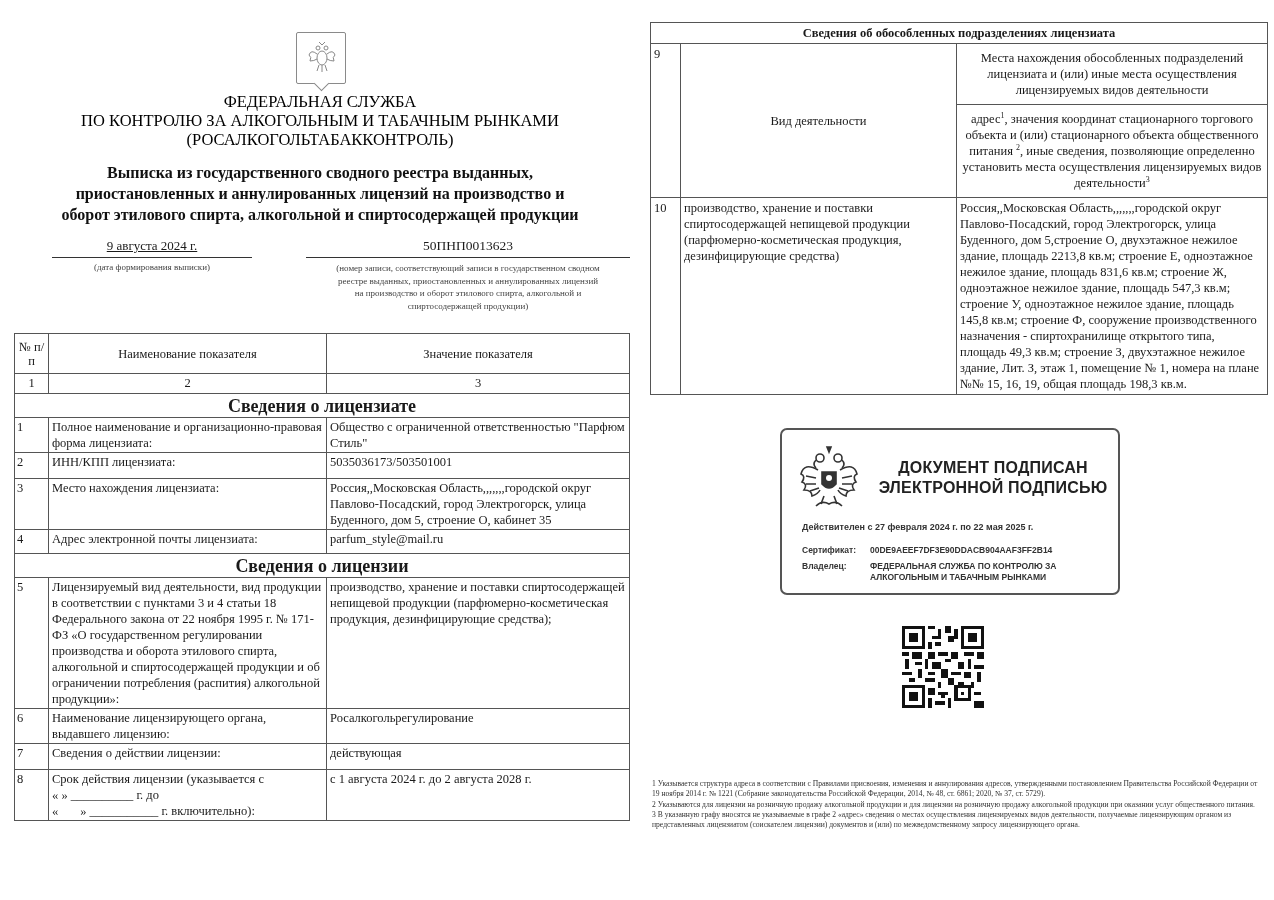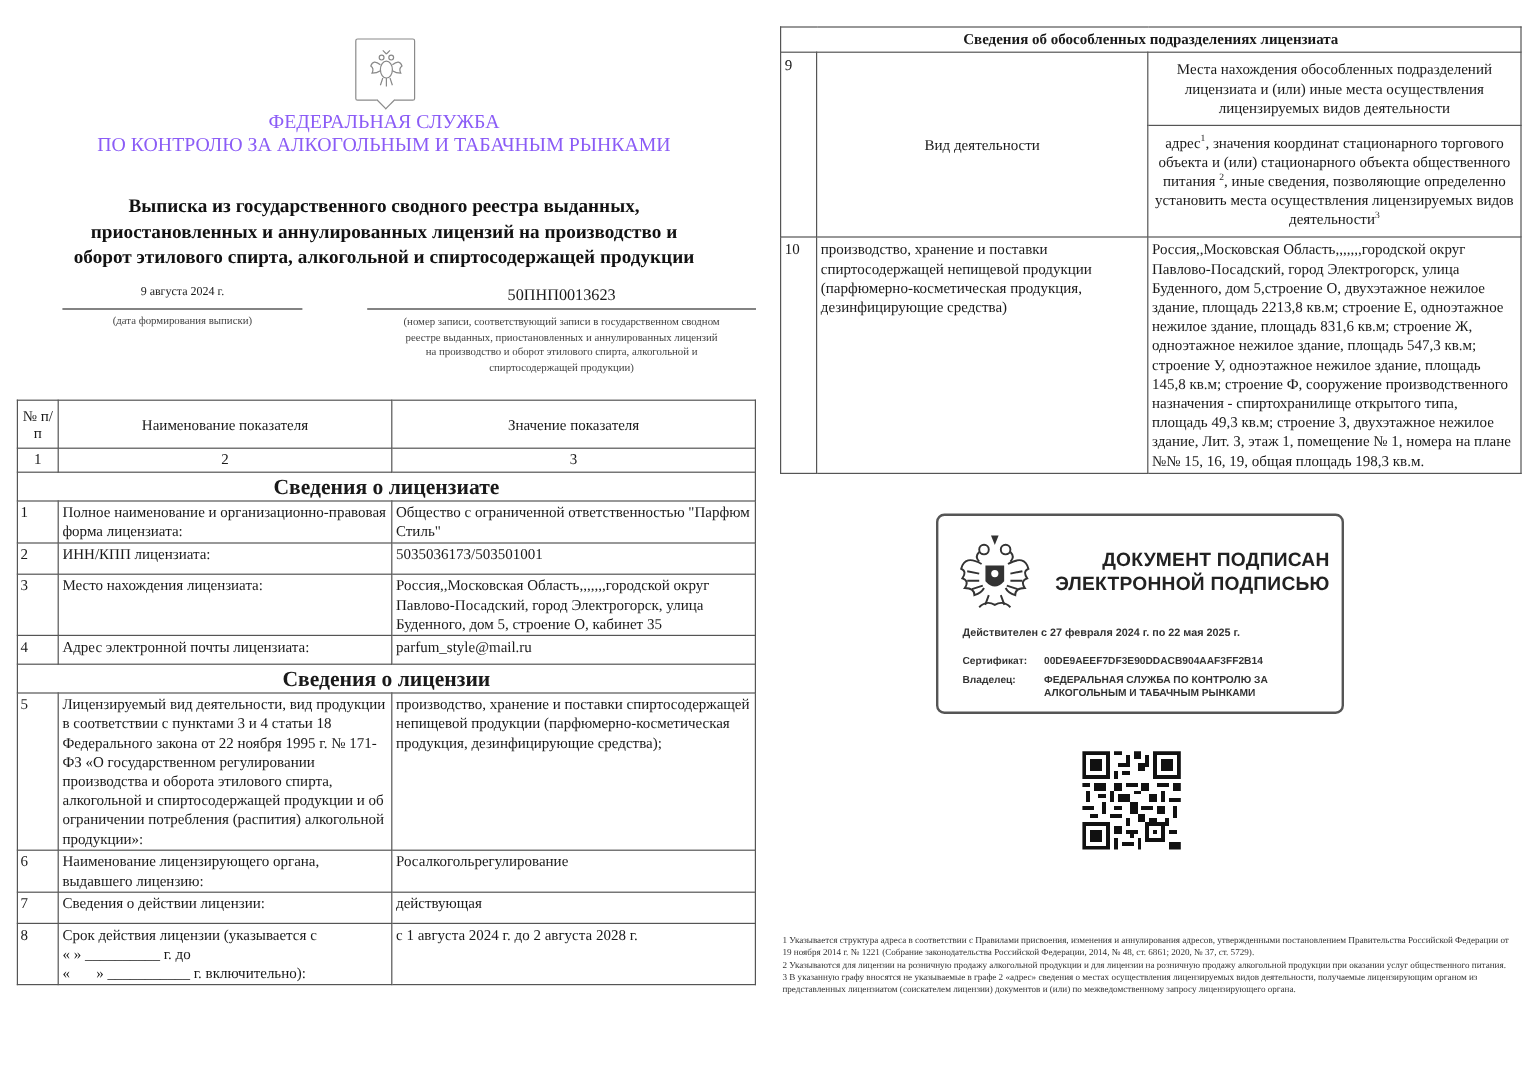--- a/index.html
+++ b/index.html
@@ -10,25 +10,25 @@
   .page-left { position: absolute; left: 0; top: 0; width: 640px; height: 900px; }
   .emblem-frame {
     position: absolute; left: 296px; top: 32px; width: 50px; height: 52px;
     border: 1px solid #8a8a8a; border-radius: 2px;
   }
   .emblem-frame:after {
     content: ""; position: absolute; left: 19px; bottom: -6px; width: 10px; height: 10px;
     border-right: 1px solid #8a8a8a; border-bottom: 1px solid #8a8a8a; background: #fff; transform: rotate(45deg);
   }
   .emblem-frame svg { position: absolute; left: 10px; top: 6px; }
-  .agency { position: absolute; left: 80px; top: 92px; width: 480px; text-align: center; font-size: 16.5px; line-height: 19px; color: #8b5cf6; }
+  .agency { position: absolute; left: 80px; top: 92px; width: 480px; text-align: center; font-size: 16.5px; line-height: 19px; color: #000000; }
   .doc-title { position: absolute; left: 40px; top: 162px; width: 560px; text-align: center; font-size: 16px; line-height: 21px; font-weight: bold; color: #111; }
 
   .date-block { position: absolute; left: 52px; top: 238px; width: 200px; text-align: center; }
-  .date-val { font-size: 10px; height: 20px; border-bottom: 1.2px solid #333; }
+  .date-val { font-size: 13px; height: 20px; border-bottom: 1.2px solid #333; text-decoration: underline; }
   .date-cap { font-size: 9px; color: #444; margin-top: 4px; }
   .reg-block { position: absolute; left: 306px; top: 238px; width: 324px; text-align: center; font-family: Liberation Serif, serif; }
   .reg-val { font-size: 13.5px; height: 20px; border-bottom: 1.2px solid #333; }
   .reg-cap { font-size: 9px; line-height: 12.5px; color: #444; margin-top: 4px; padding: 0 30px; }
 
   table.lic { position: absolute; left: 14px; top: 333px; width: 616px; border-collapse: collapse; font-size: 12.5px; line-height: 16px; }
   table.lic td { border: 1.3px solid #555; vertical-align: top; padding: 1px 3px; }
   table.lic col.c1 { width: 34px; }
   table.lic col.c2 { width: 278px; }
   table.lic .hdr td { text-align: center; vertical-align: middle; height: 40px; font-size: 12.5px; }
@@ -47,21 +47,21 @@
   table.branch .center { text-align: center; vertical-align: middle; }
   table.branch .hdr-top { text-align: center; height: 54px; padding: 6px 6px; }
   table.branch .hdr-bot { text-align: center; padding: 6px 4px; }
   sup { font-size: 8px; line-height: 0; }
 
   .stamp {
     position: absolute; left: 140px; top: 428px; width: 340px; height: 167px;
     border: 2px solid #555; border-radius: 7px; font-family: "Liberation Sans", "DejaVu Sans", sans-serif;
   }
   .stamp-emblem { position: absolute; left: 16px; top: 14px; }
-  .stamp-title { position: absolute; left: 96px; top: 28px; width: 230px; text-align: right; font-size: 16px; line-height: 20px; font-weight: bold; color: #222; letter-spacing: 0.2px; }
+  .stamp-title { position: absolute; left: 96px; top: 28px; width: 230px; text-align: center; font-size: 16px; line-height: 20px; font-weight: bold; color: #222; letter-spacing: 0.2px; }
   .stamp-valid { position: absolute; left: 20px; top: 92px; font-size: 9px; font-weight: bold; color: #333; }
   .stamp-row { position: absolute; left: 20px; font-size: 8.5px; font-weight: bold; color: #333; }
   .stamp-row .lbl { display: inline-block; width: 68px; vertical-align: top; }
   .stamp-row .val { display: inline-block; vertical-align: top; width: 230px; line-height: 11px; }
 
   .qr { position: absolute; left: 262px; top: 626px; width: 82px; height: 82px; }
 
   .footnotes { position: absolute; left: 12px; top: 779px; width: 608px; font-size: 7.6px; line-height: 10.3px; color: #333; }
   .footnotes p { margin: 0; }
 </style>
@@ -80,20 +80,21 @@
         <path d="M12 26 L10 32 M18 26 L20 32 M15 26 L15 33"></path>
         <circle cx="11" cy="9" r="2"></circle>
           <circle cx="19" cy="9" r="2"></circle>
       </g>
     </svg>
   </div>
 
   <div class="agency">
     <div>ФЕДЕРАЛЬНАЯ СЛУЖБА</div>
     <div>ПО КОНТРОЛЮ ЗА АЛКОГОЛЬНЫМ И ТАБАЧНЫМ РЫНКАМИ</div>
+    <div>(РОСАЛКОГОЛЬТАБАККОНТРОЛЬ)</div>
   </div>
 
   <div class="doc-title">
     <div>Выписка из государственного сводного реестра выданных,</div>
     <div>приостановленных и аннулированных лицензий на производство и</div>
     <div>оборот этилового спирта, алкогольной и спиртосодержащей продукции</div>
   </div>
 
   <div class="date-block">
     <div class="date-val">9 августа 2024 г.</div>

